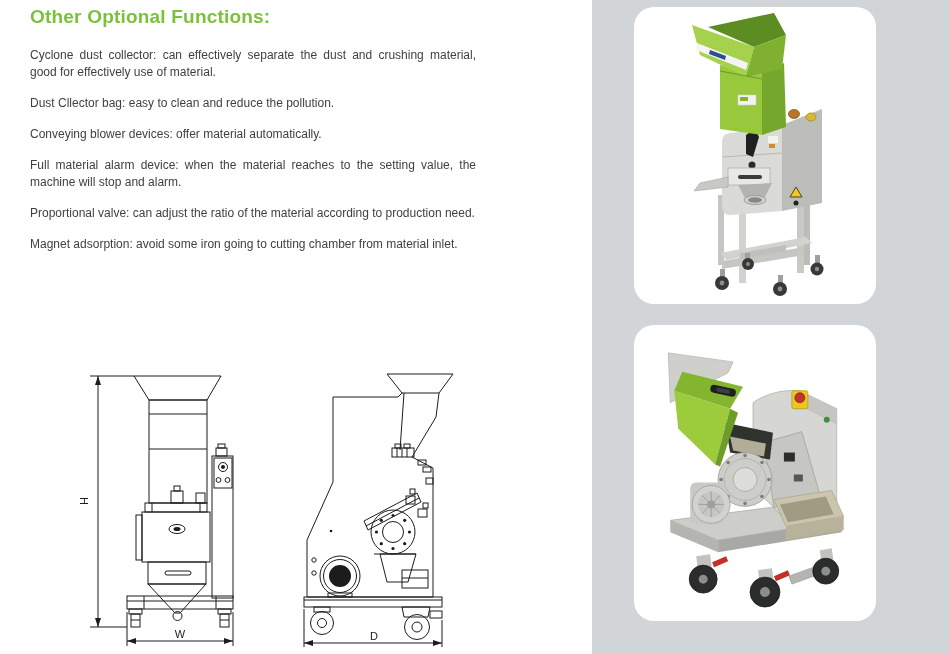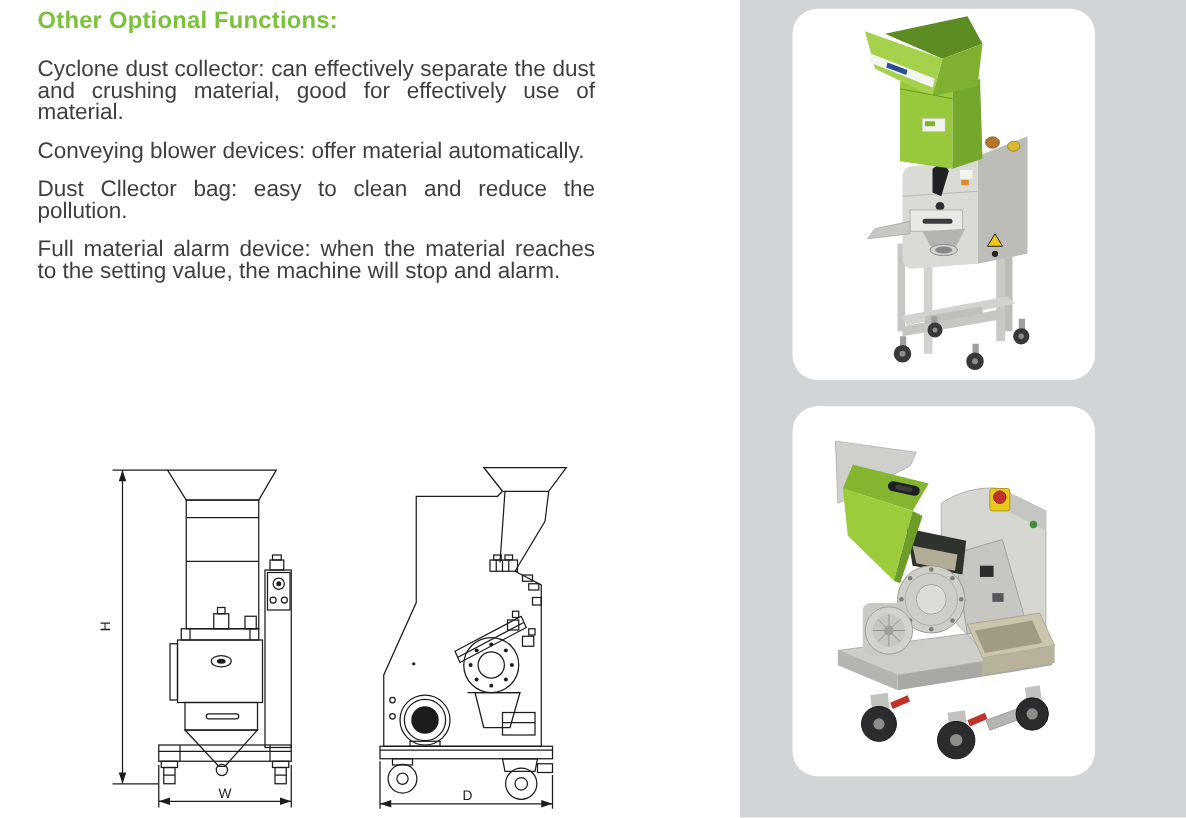--- a/index.html
+++ b/index.html
@@ -8,21 +8,21 @@
     background:#ffffff;
     font-family:"Liberation Sans", sans-serif;
   }
   .text-col{position:absolute;left:30px;top:6px;width:446px;}
   .title{
     font-size:19px;line-height:22px;font-weight:700;
     color:var(--title-green,#7bc13a);
     margin:0 0 19px 0;letter-spacing:.2px;
   }
   .para{
-    font-size:18px;line-height:17px;color:var(--body-text,#3f3f3f);
+    font-size:12px;line-height:17px;color:var(--body-text,#3f3f3f);
     text-align:justify;margin:0 0 14px 0;
   }
   .drawing{position:absolute;margin:0;}
   #front-view{left:70px;top:360px;width:220px;height:292px;}
   #side-view{left:290px;top:360px;width:220px;height:292px;}
   .drawing svg{width:100%;height:100%;display:block;}
   .ln{fill:none;stroke:var(--drawing-line,#1c1c1c);stroke-width:1;}
   .lnf{fill:var(--drawing-line,#1c1c1c);stroke:none;}
   .dim-text{font-family:"Liberation Sans",sans-serif;font-size:11px;fill:var(--drawing-line,#1c1c1c);}
   .photo-panel{
@@ -38,23 +38,25 @@
   .photo-card svg{width:100%;height:100%;display:block;}
 </style>
 </head>
 <body>
 
 <main>
 
   <section class="text-col">
     <h1 class="title">Other Optional Functions:</h1>
     <p class="para">Cyclone dust collector: can effectively separate the dust and crushing material, good for effectively use of material.</p>
+    <p class="para">Dust Cllector bag: easy to clean and reduce the pollution.</p>
     <p class="para">Conveying blower devices: offer material automatically.</p>
-    <p class="para">Dust Cllector bag: easy to clean and reduce the pollution.</p>
     <p class="para">Full material alarm device: when the material reaches to the setting value, the machine will stop and alarm.</p>
+    <p class="para">Proportional valve: can adjust the ratio of the material according to production need.</p>
+    <p class="para">Magnet adsorption: avoid some iron going to cutting chamber from material inlet.</p>
   </section>
 
   <figure class="drawing" id="front-view">
     <svg viewBox="0 0 220 292">
       <g>
         <line x1="28" y1="16" x2="28" y2="267" class="ln"></line>
         <line x1="20" y1="16" x2="64" y2="16" class="ln"></line>
         <line x1="20" y1="267" x2="57" y2="267" class="ln"></line>
         <polygon points="28,16 25,25 31,25" class="lnf"></polygon>
         <polygon points="28,267 25,258 31,258" class="lnf"></polygon>

